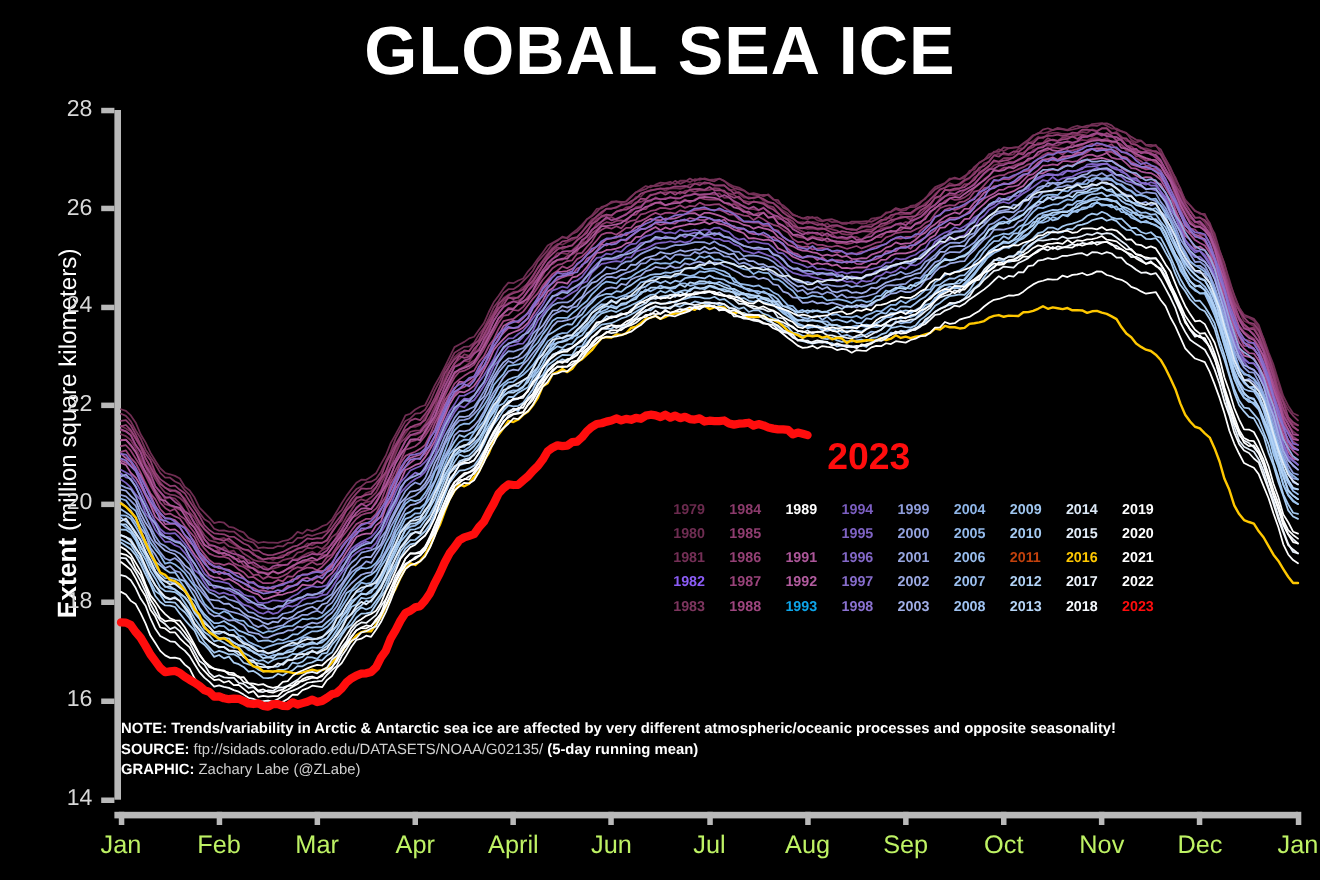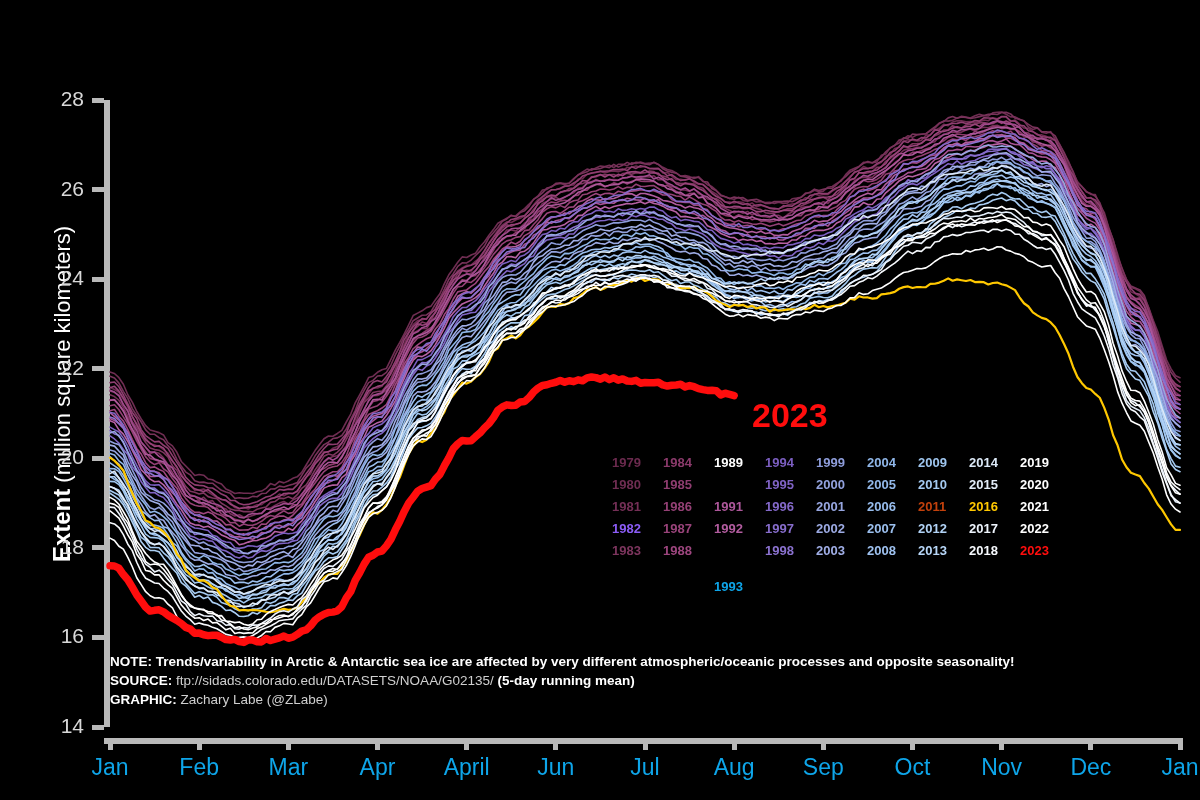--- a/index.html
+++ b/index.html
@@ -90,21 +90,21 @@
   .x-tick {
     position: absolute;
     top: 738px;
     width: 5px;
     height: 12px;
     background: #b9b9b9;
   }
   .x-tick-label {
     position: absolute;
     top: 754px;
-    color: #0ea5e9;
+    color: #bef264;
     font-size: 23px;
     font-family: "Liberation Sans", sans-serif;
     text-align: center;
     white-space: nowrap;
     transform: translateX(-50%);
   }
 
   
   #y-axis-title {
     position: absolute;
@@ -168,20 +168,21 @@
     white-space: nowrap;
   }
   .note-line .b { font-weight: bold; color: #ffffff; }
   .note-line.all-bold { font-weight: bold; color: #ffffff; }
 </style>
 </head>
 <body>
 
 <div id="figure">
 
+  <div id="chart-title">GLOBAL SEA ICE</div>
 
   <div id="y-axis-spine"></div>
   <div id="x-axis-spine"></div>
 
   <div id="y-axis-title">
     <span class="strong">Extent</span><span> (million square kilometers)</span>
   </div>
 
   <div id="ticks-y">
       <div class="y-tick" style="top: 724.5px;"></div>
@@ -314,21 +315,21 @@
       <div class="legend-year" style="color: rgb(153, 67, 122);">1987</div>
       <div class="legend-year" style="color: rgb(178, 92, 159);">1992</div>
       <div class="legend-year" style="color: rgb(135, 109, 204);">1997</div>
       <div class="legend-year" style="color: rgb(156, 170, 227);">2002</div>
       <div class="legend-year" style="color: rgb(155, 191, 238);">2007</div>
       <div class="legend-year" style="color: rgb(177, 210, 245);">2012</div>
       <div class="legend-year" style="color: rgb(238, 244, 252);">2017</div>
       <div class="legend-year" style="color: rgb(255, 255, 255);">2022</div>
       <div class="legend-year" style="color: rgb(125, 53, 94);">1983</div>
       <div class="legend-year" style="color: rgb(158, 70, 127);">1988</div>
-      <div class="legend-year" style="color: #0ea5e9; margin-top: 36px;">1993</div>
+      <div class="legend-year" style="color: #0ea5e9;">1993</div>
       <div class="legend-year" style="color: rgb(139, 114, 208);">1998</div>
       <div class="legend-year" style="color: rgb(160, 174, 230);">2003</div>
       <div class="legend-year" style="color: rgb(159, 194, 240);">2008</div>
       <div class="legend-year" style="color: rgb(183, 214, 247);">2013</div>
       <div class="legend-year" style="color: rgb(246, 249, 253);">2018</div>
       <div class="legend-year" style="color: rgb(255, 13, 13);">2023</div>
     </div>
 
   <div id="footnotes">
       <div class="note-line all-bold"><span class="b">NOTE:</span><span style="font-weight: bold;"> Trends/variability in Arctic &amp; Antarctic sea ice are affected by very different atmospheric/oceanic processes and opposite seasonality!</span></div>

